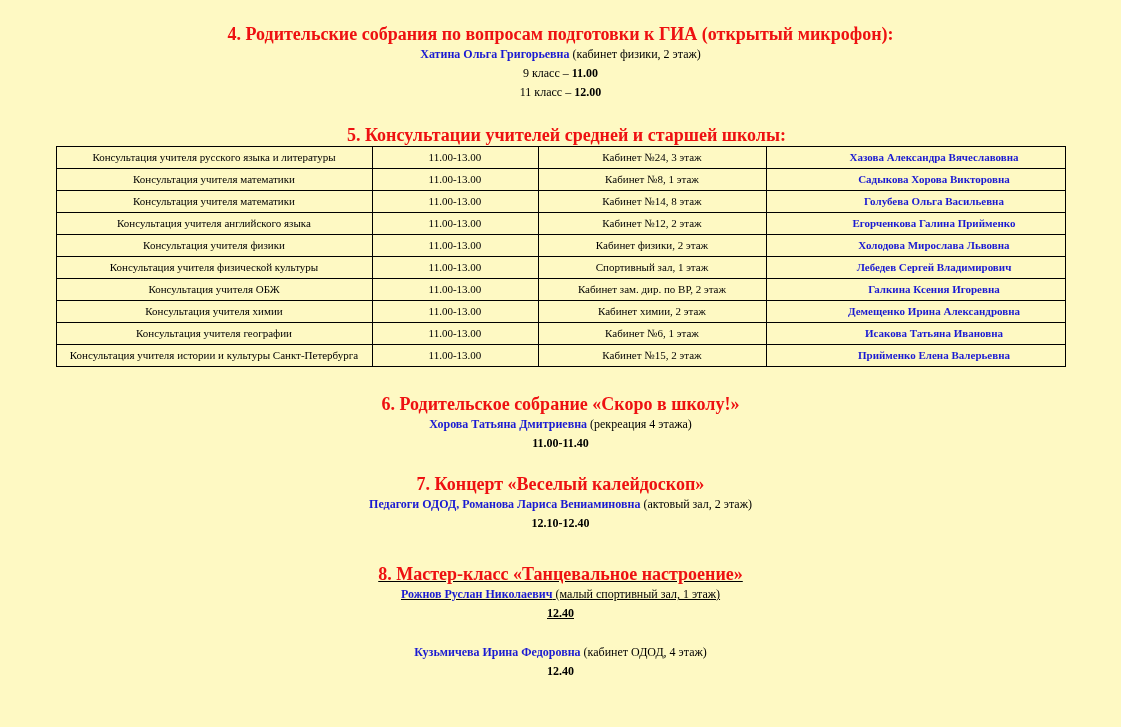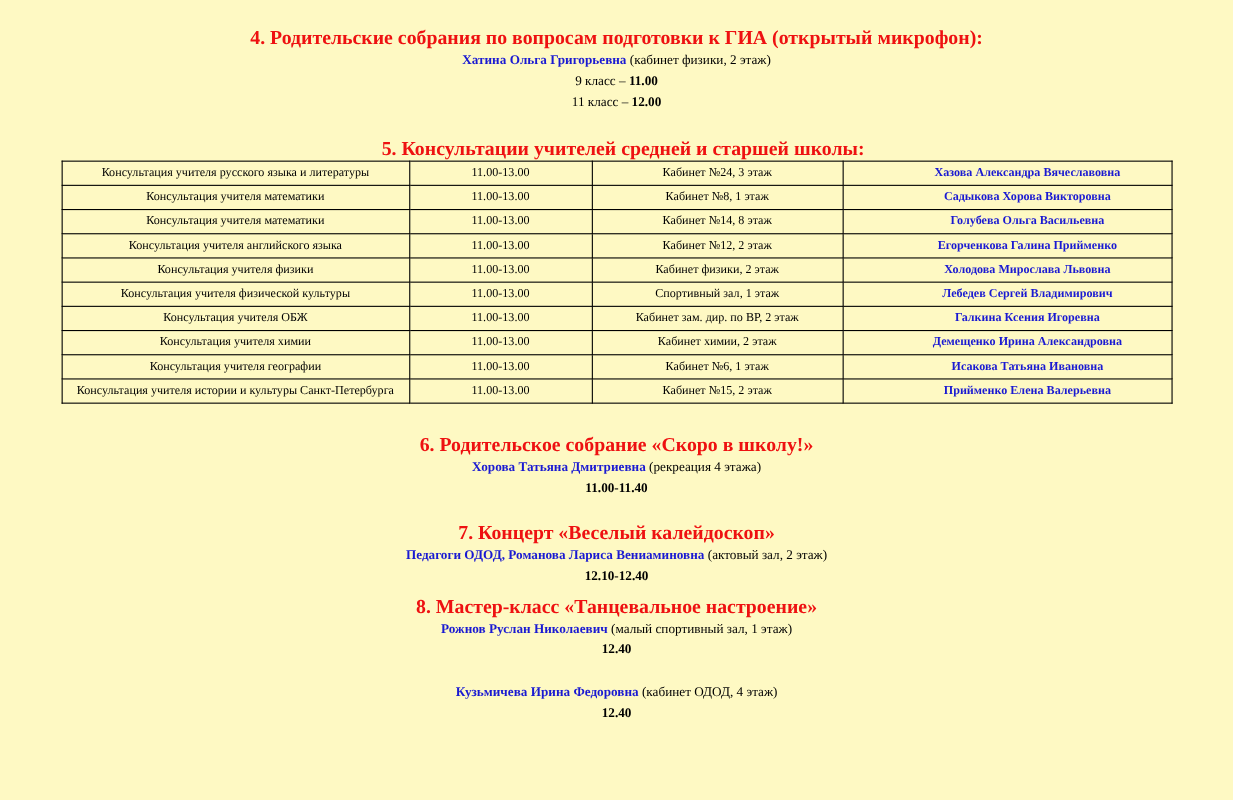--- a/index.html
+++ b/index.html
@@ -37,21 +37,21 @@
     padding: 0 3px;
     height: 21px;
     text-align: center;
     vertical-align: middle;
     line-height: 19px;
     overflow: hidden;
   }
   table.consult td.teacher { color: #1a1ad2; font-weight: bold; padding-left: 40px; }
   .event-6 { margin-top: 27px; }
   .event-7 { margin-top: 21px; }
-  .event-8 { margin-top: 8px; }
+  .event-8 { margin-top: 31px; text-decoration: underline; }
   .event-9 { margin-top: 20px; }
 </style>
 </head>
 <body>
 
 <div class="page">
 
   <section>
     <div class="heading">4. Родительские собрания по вопросам подготовки к ГИА (открытый микрофон):</div>
     <div class="line"><span class="person">Хатина Ольга Григорьевна</span> <span>(кабинет физики, 2 этаж)</span></div>

